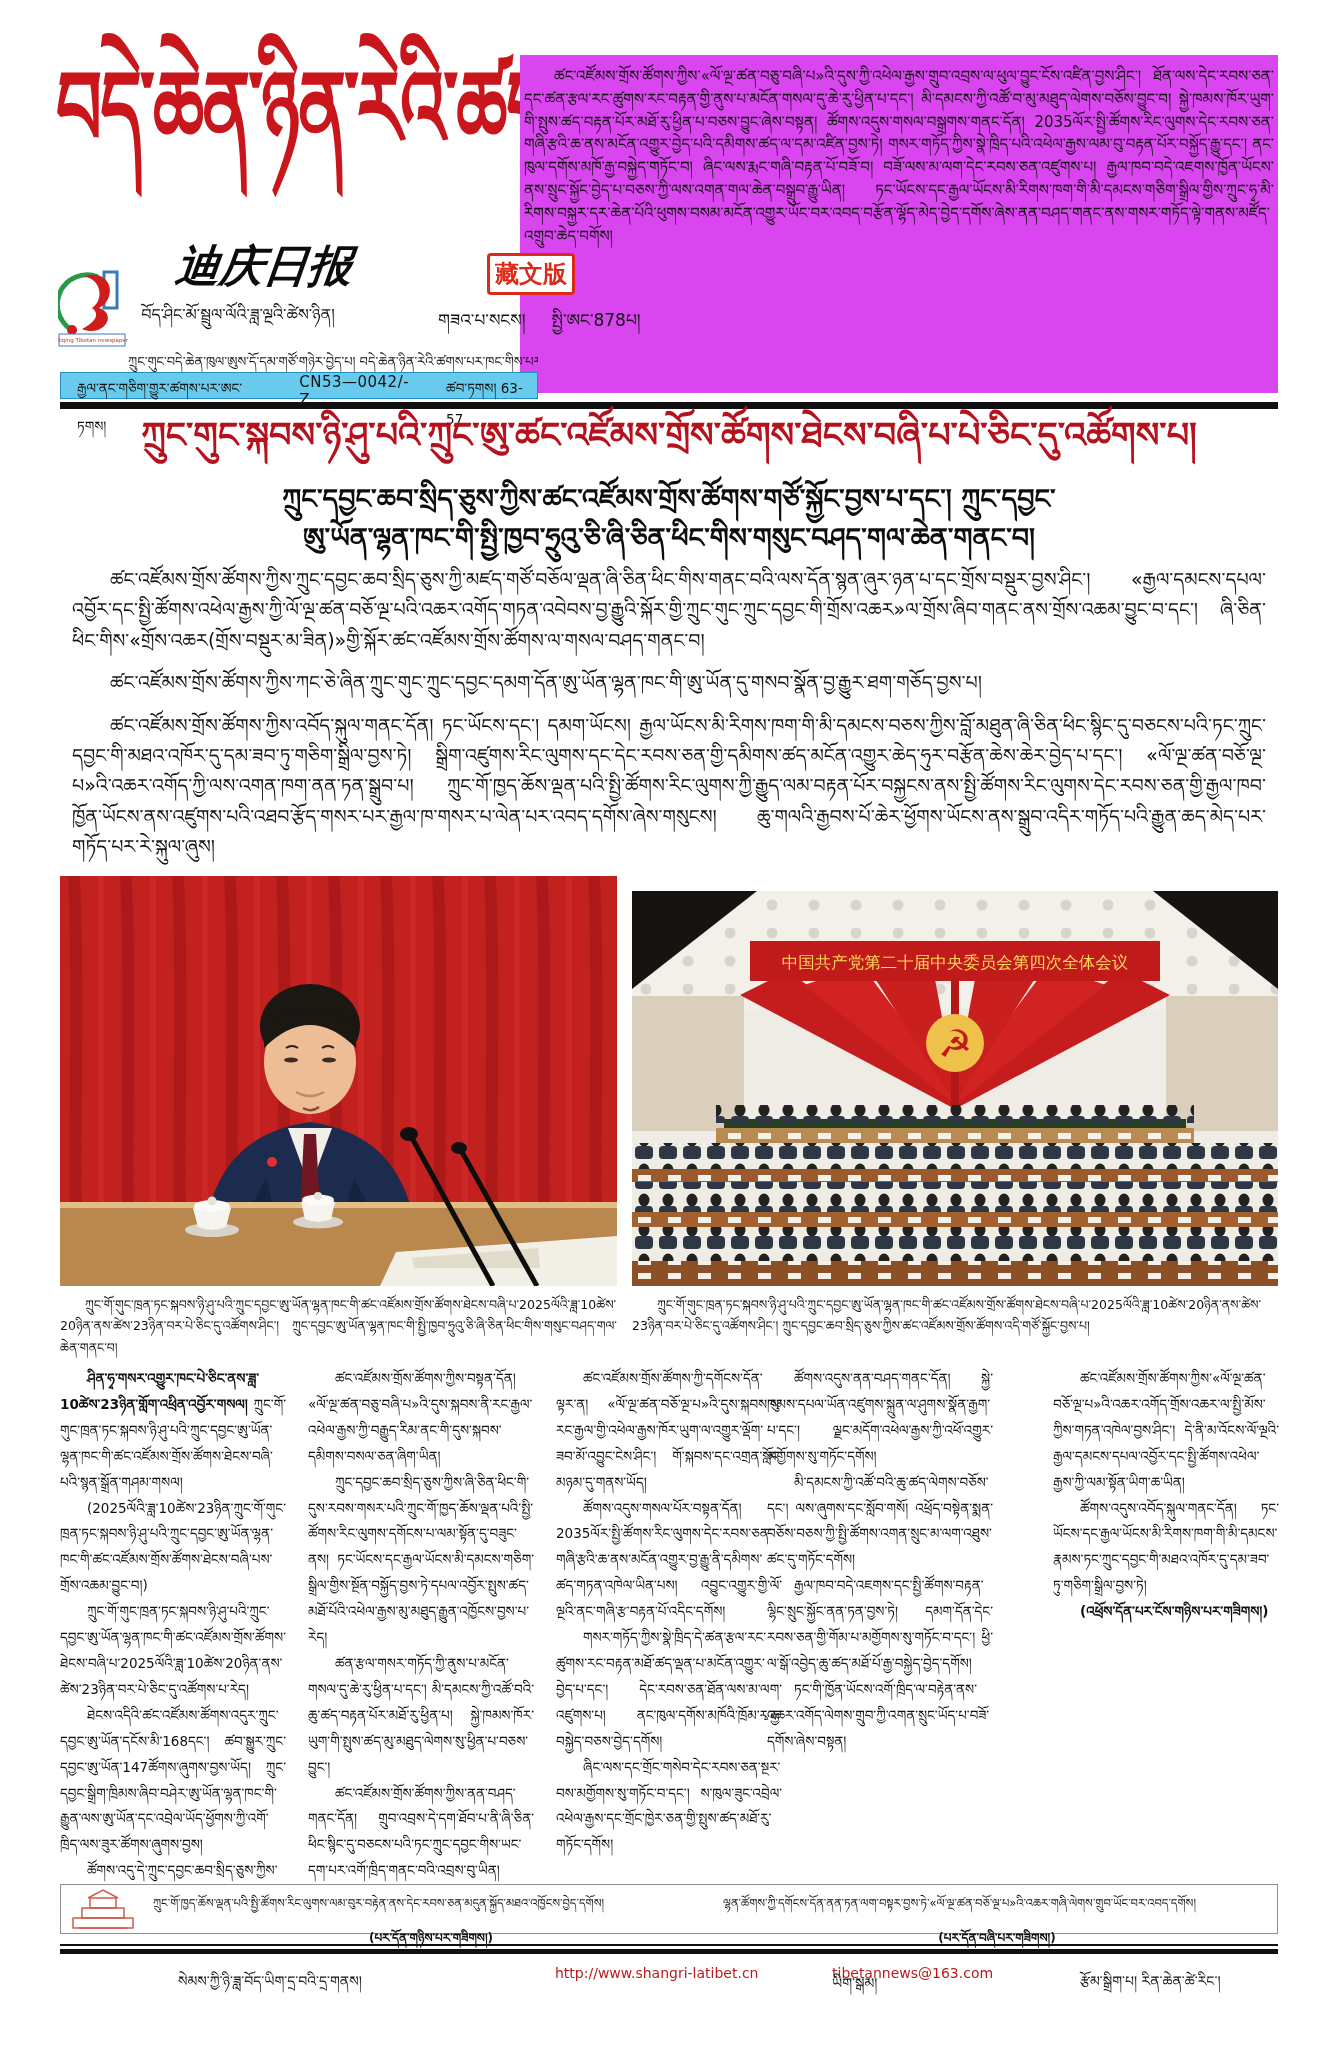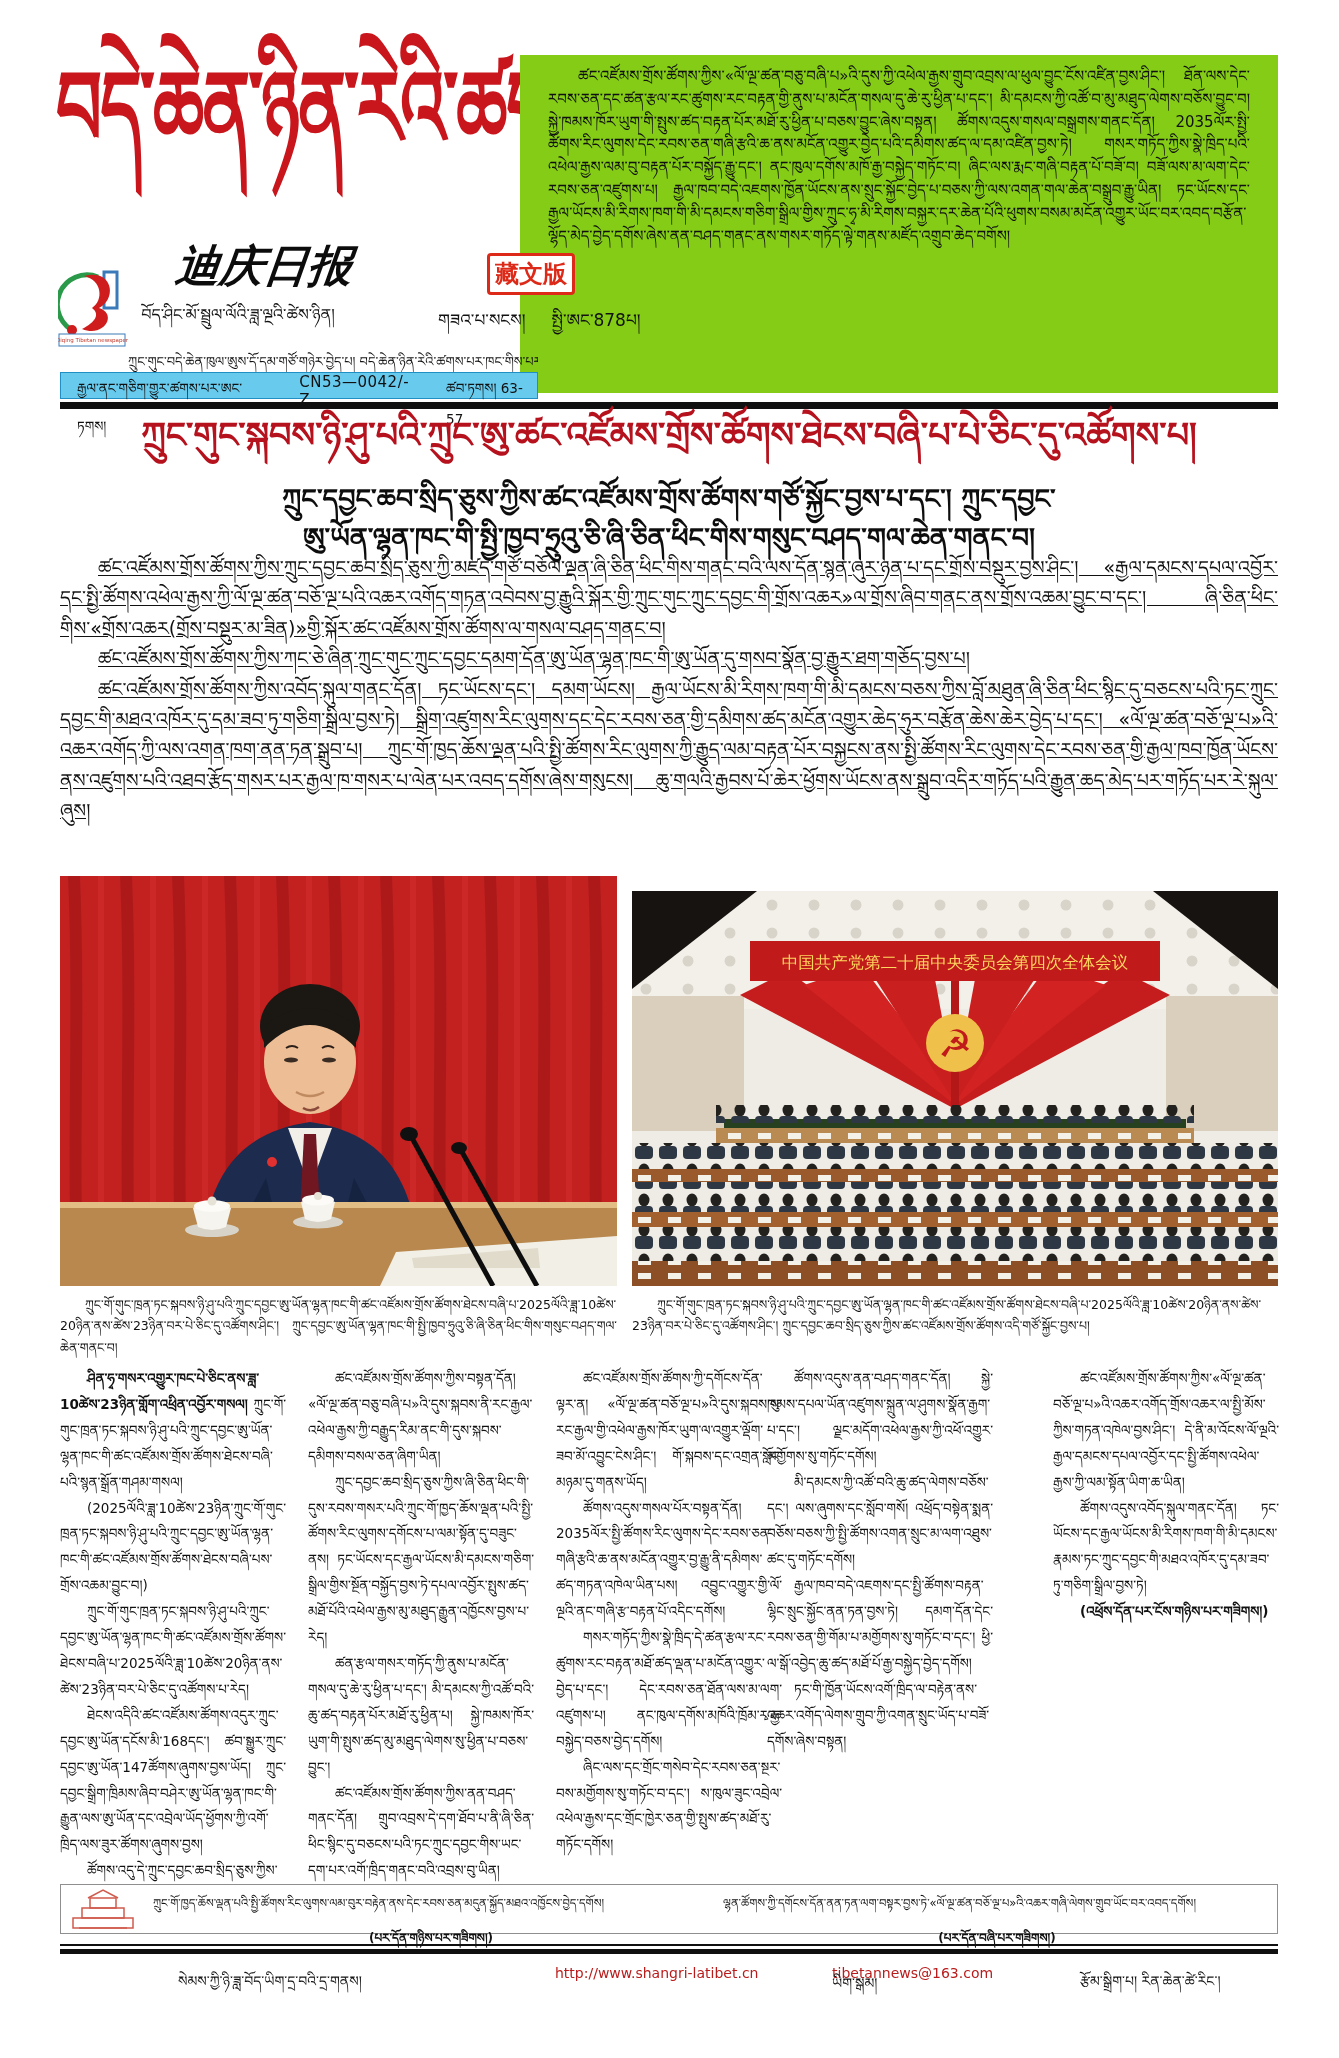--- a/index.html
+++ b/index.html
@@ -20,34 +20,34 @@
       line-height:36px;border-radius:4px;font-family:"DejaVu Serif",serif;}
   .weekday-issue{left:438px;top:301px;width:300px;font-size:17px;display:flex;gap:26px;}
   .publisher-line{left:128px;top:347px;width:410px;font-size:13px;white-space:nowrap;overflow:hidden;}
   .reg-bar{left:60px;top:372px;width:476px;height:25px;background:#68cbee;border:1px solid #1f8fc4;
       display:flex;align-items:flex-start;font-size:13.5px;}
   .reg-bar .lbl{margin-left:16px;}
   .reg-bar .code{margin-left:34px;font-size:15px;letter-spacing:.5px;}
   .reg-bar .price{margin-left:30px;}
 
   
-  .highlight-box{left:520px;top:55px;width:758px;height:338px;background:#84cc16;
-      padding:10px 28px;box-sizing:border-box;font-size:15px;line-height:1.52;
+  .highlight-box{left:520px;top:55px;width:758px;height:338px;background:#d946ef;
+      padding:10px 4px;box-sizing:border-box;font-size:15px;line-height:1.52;
       text-align:justify;overflow:hidden;}
   .highlight-box p{margin:0;text-indent:2em;}
 
   .black-rule{left:60px;top:402px;width:1218px;height:7px;background:#101010;}
 
   .headline{left:60px;top:414px;width:1218px;text-align:center;font-size:35px;
       font-weight:bold;color:#b5121e;line-height:1.25;white-space:nowrap;}
   .subhead{left:60px;top:468px;width:1218px;text-align:center;font-size:27px;font-weight:bold;color:#0d0d0d;}
   .subhead2{top:507px;}
 
   .lead{left:60px;top:552px;width:1218px;font-size:19px;line-height:1.6;text-align:justify;overflow:hidden;height:320px;}
-  .lead p{margin:0;text-indent:2em;text-decoration:underline;}
+  .lead p{margin:12px;text-indent:2em;}
 
   .photo{overflow:hidden;}
   .photo svg{display:block;}
   .caption{font-size:12.5px;line-height:1.7;text-align:justify;}
   .caption p{margin:0;text-indent:2em;}
 
   .col{position:absolute;top:1366px;width:226px;height:516px;font-size:13.5px;
       line-height:1.92;text-align:justify;overflow:hidden;}
   .col p{margin:0;text-indent:2em;}
   .col p b{font-weight:bold;}

